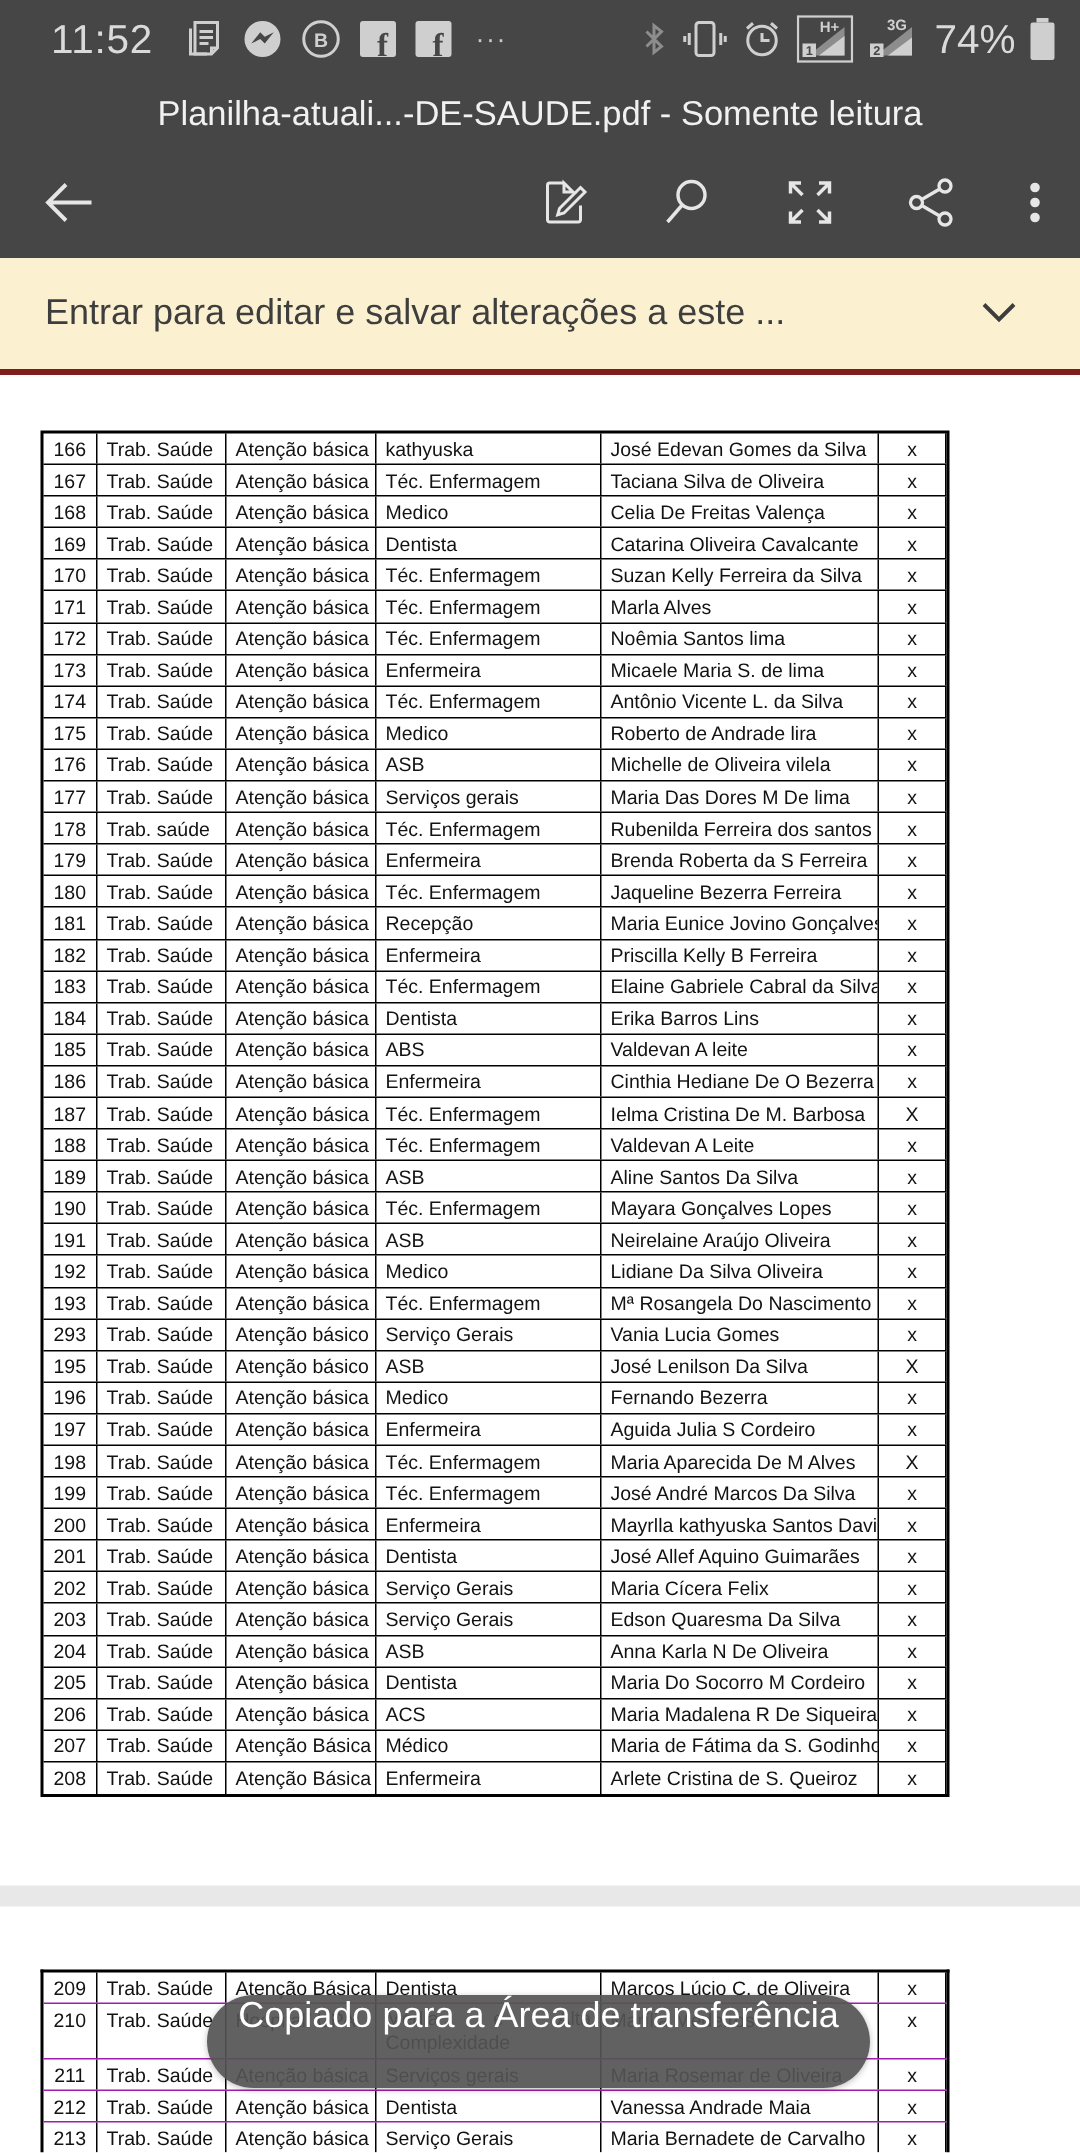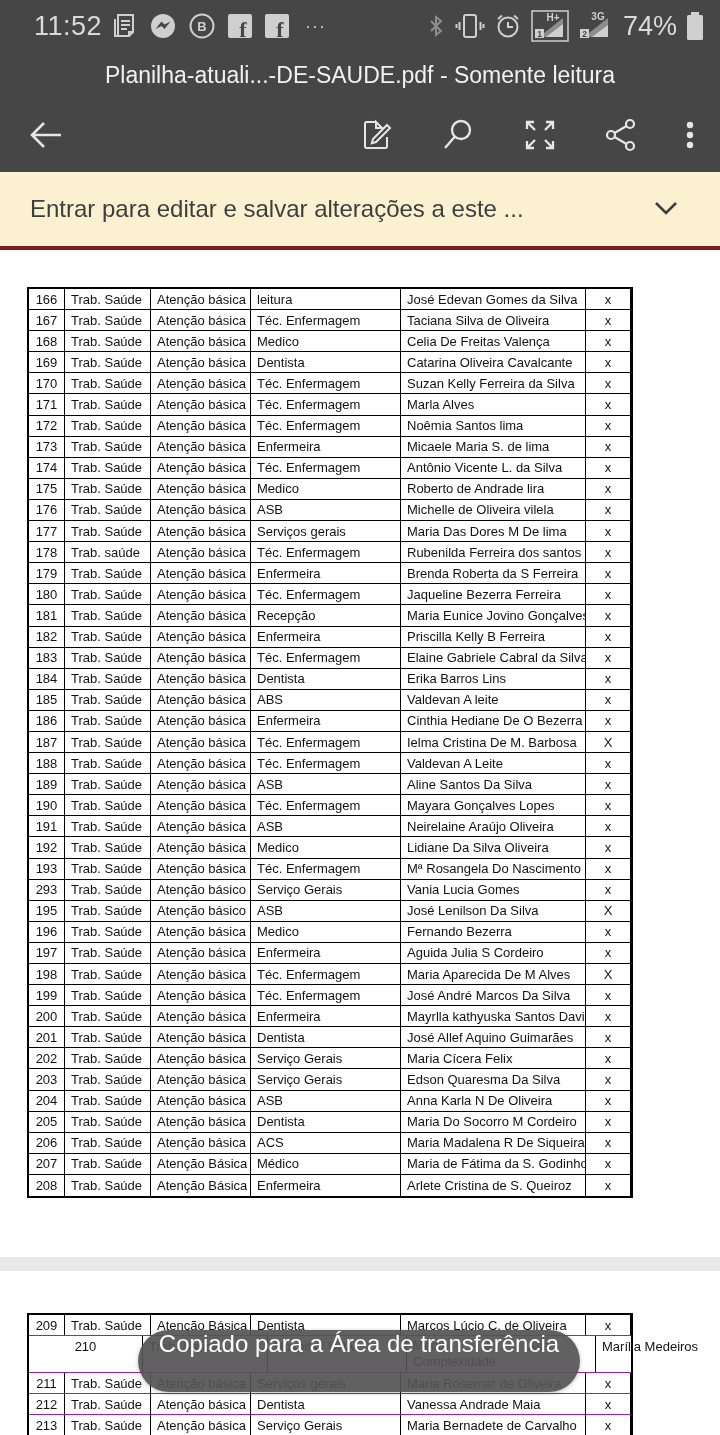--- a/index.html
+++ b/index.html
@@ -2,21 +2,21 @@
 <html><head>
 <meta charset="utf-8">
 <style>
   * { margin:0; padding:0; box-sizing:border-box; }
   html,body { width:720px; height:1435px; overflow:hidden; background:#fff;
               font-family:"Liberation Sans", sans-serif; position:relative; }
 
   
   .header { background:#464646; }
   .statusbar { height:52px; display:flex; align-items:center; padding:0 16px 0 34px; color:#d6d6d6; }
-  .sb-time { font-size:27px; color:#dadada; margin-right:8px; letter-spacing:0.5px; }
+  .sb-time { font-size:27px; color:#dadada; margin-right:20px; letter-spacing:0.5px; }
   .sb-left { display:flex; align-items:center; gap:11px; }
   .sb-right { margin-left:auto; display:flex; align-items:center; gap:9px; }
   .sb-more { font-size:18px; color:#c9c9c9; margin-left:4px; letter-spacing:1px; }
   .sb-batt-pct { font-size:27px; color:#dadada; }
   svg { display:block; }
 
   .titlebar { height:46px; display:flex; align-items:center; justify-content:center; }
   .doc-title { color:#f1f1f1; font-size:23px; white-space:nowrap; }
 
   .toolbar { height:74px; display:flex; align-items:center; padding:0 24px 0 26px; }
@@ -46,21 +46,21 @@
            white-space:nowrap; flex-shrink:0; }
   .tcell:first-child { border-left:none; }
   .c-num  { width:35px;  justify-content:center; padding:0; }
   .c-cat  { width:86px;  }
   .c-area { width:100px; }
   .c-role { width:150px; }
   .c-name { width:185px; }
   .c-mark { width:45px;  justify-content:center; padding:0; }
   .c-empty{ width:50px;  flex:1; }
 
-  .tall .tcell { align-items:flex-start; padding-top:3px;margin-left:39px; }
+  .tall .tcell { align-items:flex-start; padding-top:3px; }
   .tall .c-role { flex-direction:column; align-items:stretch; justify-content:flex-start;
                   line-height:16px; padding-top:2px; }
   .tall .c-num { align-items:flex-start; }
   .justify-line { text-align:justify; text-align-last:justify; width:100%; }
 
   
   .toast { position:absolute; left:138px; top:1330px; width:442px; height:62px;
            background:rgba(84,84,84,0.92); border-radius:31px; display:flex;
            align-items:flex-start; justify-content:center; box-shadow:0 1px 4px rgba(0,0,0,0.25); }
   .toast-text { color:#ffffff; font-size:24px; white-space:nowrap; }
@@ -215,21 +215,21 @@
     </svg>
   </span>
 </div>
 
 <div class="content">
   <div class="doc-table" id="table1">
       <div class="trow">
         <div class="tcell c-num">166</div>
         <div class="tcell c-cat">Trab. Saúde</div>
         <div class="tcell c-area">Atenção básica</div>
-        <div class="tcell c-role">leitura</div>
+        <div class="tcell c-role">kathyuska</div>
         <div class="tcell c-name">José Edevan Gomes da Silva</div>
         <div class="tcell c-mark">x</div>
         <div class="tcell c-empty"></div>
       </div>
       <div class="trow">
         <div class="tcell c-num">167</div>
         <div class="tcell c-cat">Trab. Saúde</div>
         <div class="tcell c-area">Atenção básica</div>
         <div class="tcell c-role">Téc. Enfermagem</div>
         <div class="tcell c-name">Taciana Silva de Oliveira</div>

